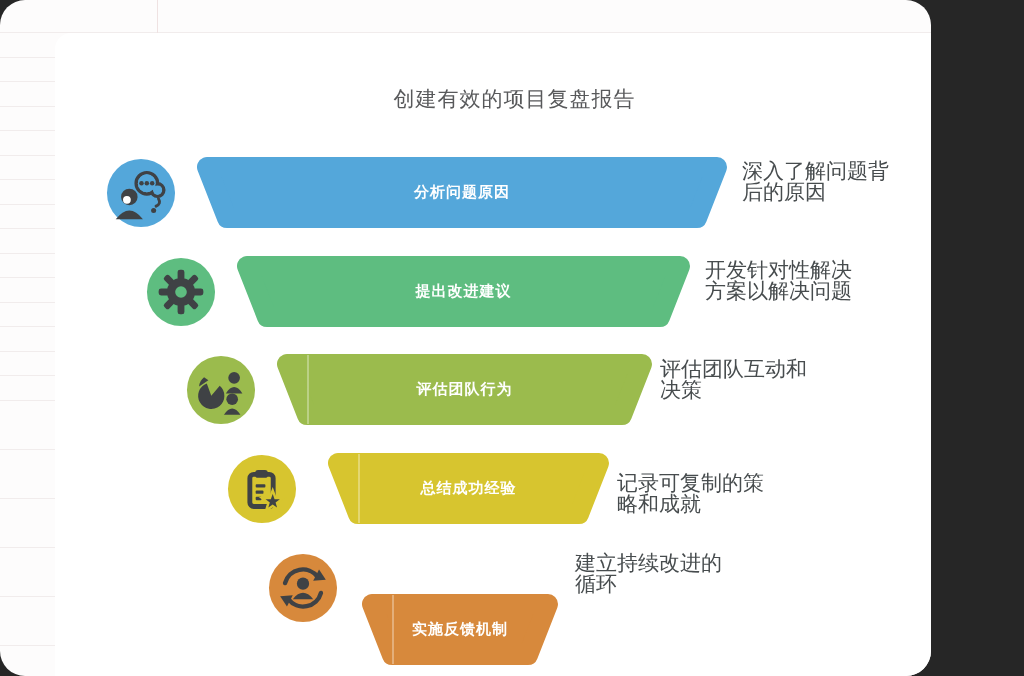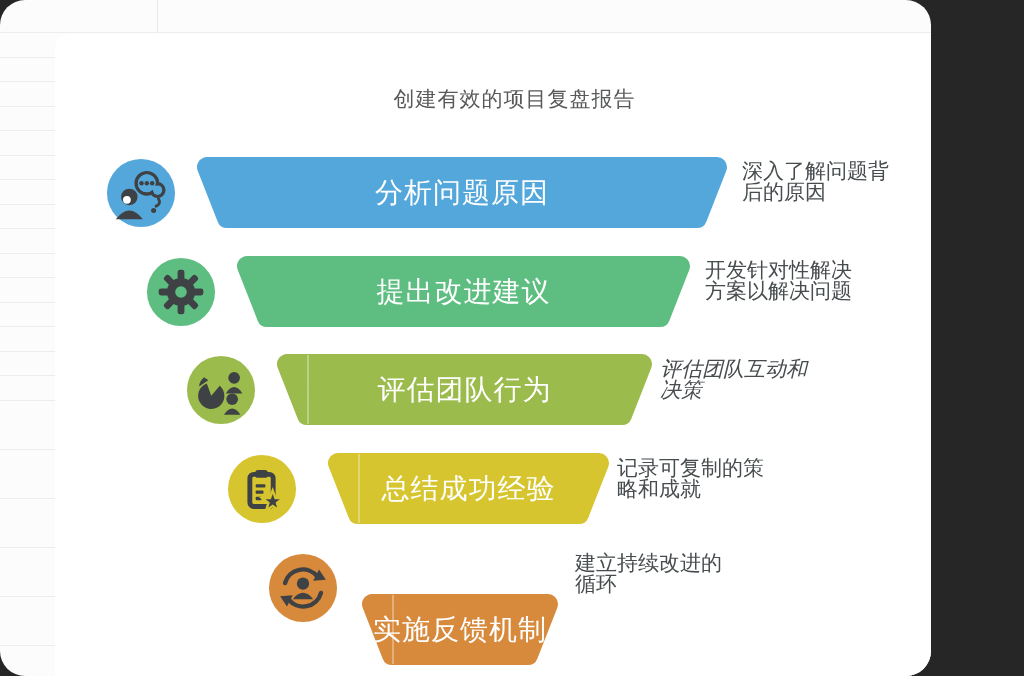--- a/index.html
+++ b/index.html
@@ -26,21 +26,21 @@
   .title{
     position:absolute;left:55px;top:85px;width:919px;
     text-align:center;font-size:21px;color:#58595b;letter-spacing:1px;
   }
   .stage{position:absolute;left:0;top:0;}
   .bar{position:absolute;height:71px;}
   .bar svg{position:absolute;left:0;top:0;display:block;}
   .bar .label{
     position:absolute;left:0;top:0;right:0;bottom:0;
     display:flex;align-items:center;justify-content:center;
-    color:#ffffff;font-size:28px;font-weight:normal;letter-spacing:1px;
+    color:#ffffff;font-size:15px;font-weight:bold;letter-spacing:1px;
   }
   .seam{
     position:absolute;top:1px;bottom:1px;width:2px;
     background:rgba(255,255,255,0.32);
   }
   .badge{position:absolute;width:70px;height:70px;}
   .badge svg{display:block;width:70px;height:70px;}
   .desc{
     position:absolute;width:160px;
     font-size:21px;line-height:21px;color:#474c4e;
@@ -128,21 +128,21 @@
         </g>
       </svg>
     </div>
     <div class="bar" style="left:277px;top:354px;width:375px;">
       <svg width="375" height="71" viewBox="0 0 375 71">
         <polygon points="10,10 365,10 345,61 30,61" stroke-width="20" stroke-linejoin="round" fill="#9bbb4d" stroke="#9bbb4d"></polygon>
       </svg>
       <div class="seam" style="left:30px;"></div>
       <div class="label">评估团队行为</div>
     </div>
-    <div class="desc" style="left:660px;top:358px;font-style:italic;">评估团队互动和决策</div>
+    <div class="desc" style="left:660px;top:358px;">评估团队互动和决策</div>
   </div>
 
   <div class="stage">
     <div class="badge" style="left:227px;top:454px;">
       <svg viewBox="0 0 72 72">
         <circle cx="36" cy="36" r="35" fill="#d7c52f"></circle>
         <rect class="clipstroke" x="23.5" y="21" width="24" height="33" rx="4"></rect>
         <rect class="gfill" x="29" y="16.5" width="13" height="8" rx="3"></rect>
         <rect class="gfill" x="29.5" y="31" width="10" height="3.5" rx="1"></rect>
         <rect class="gfill" x="29.5" y="37.5" width="8" height="3.5" rx="1"></rect>
@@ -150,21 +150,21 @@
         <path class="gfill" stroke-width="2.5" d="M47 37.5 L49.8 45.2 L57.8 45.4 L51.4 50.3 L53.7 58 L47 53.4 L40.3 58 L42.6 50.3 L36.2 45.4 L44.2 45.2 Z" stroke="#d7c52f"></path>
       </svg>
     </div>
     <div class="bar" style="left:328px;top:453px;width:281px;">
       <svg width="281" height="71" viewBox="0 0 281 71">
         <polygon points="10,10 271,10 251,61 30,61" stroke-width="20" stroke-linejoin="round" fill="#d7c52f" stroke="#d7c52f"></polygon>
       </svg>
       <div class="seam" style="left:30px;"></div>
       <div class="label">总结成功经验</div>
     </div>
-    <div class="desc" style="left:617px;top:457px;">记录可复制的策略和成就</div>
+    <div class="desc" style="left:617px;top:472px;">记录可复制的策略和成就</div>
   </div>
 
   <div class="stage">
     <div class="badge" style="left:268px;top:553px;">
       <svg viewBox="0 0 72 72">
         <circle cx="36" cy="36" r="35" fill="#d7893c"></circle>
         <path class="astroke" d="M17.5 31 A19 19 0 0 1 51 24.5"></path>
         <path class="astroke" d="M54.5 41 A19 19 0 0 1 21 47.5"></path>
         <path class="gfill" d="M59.5 27.5 L46.5 28.5 L52.5 17 Z"></path>
         <path class="gfill" d="M12.5 44.5 L25.5 43.5 L19.5 55 Z"></path>

